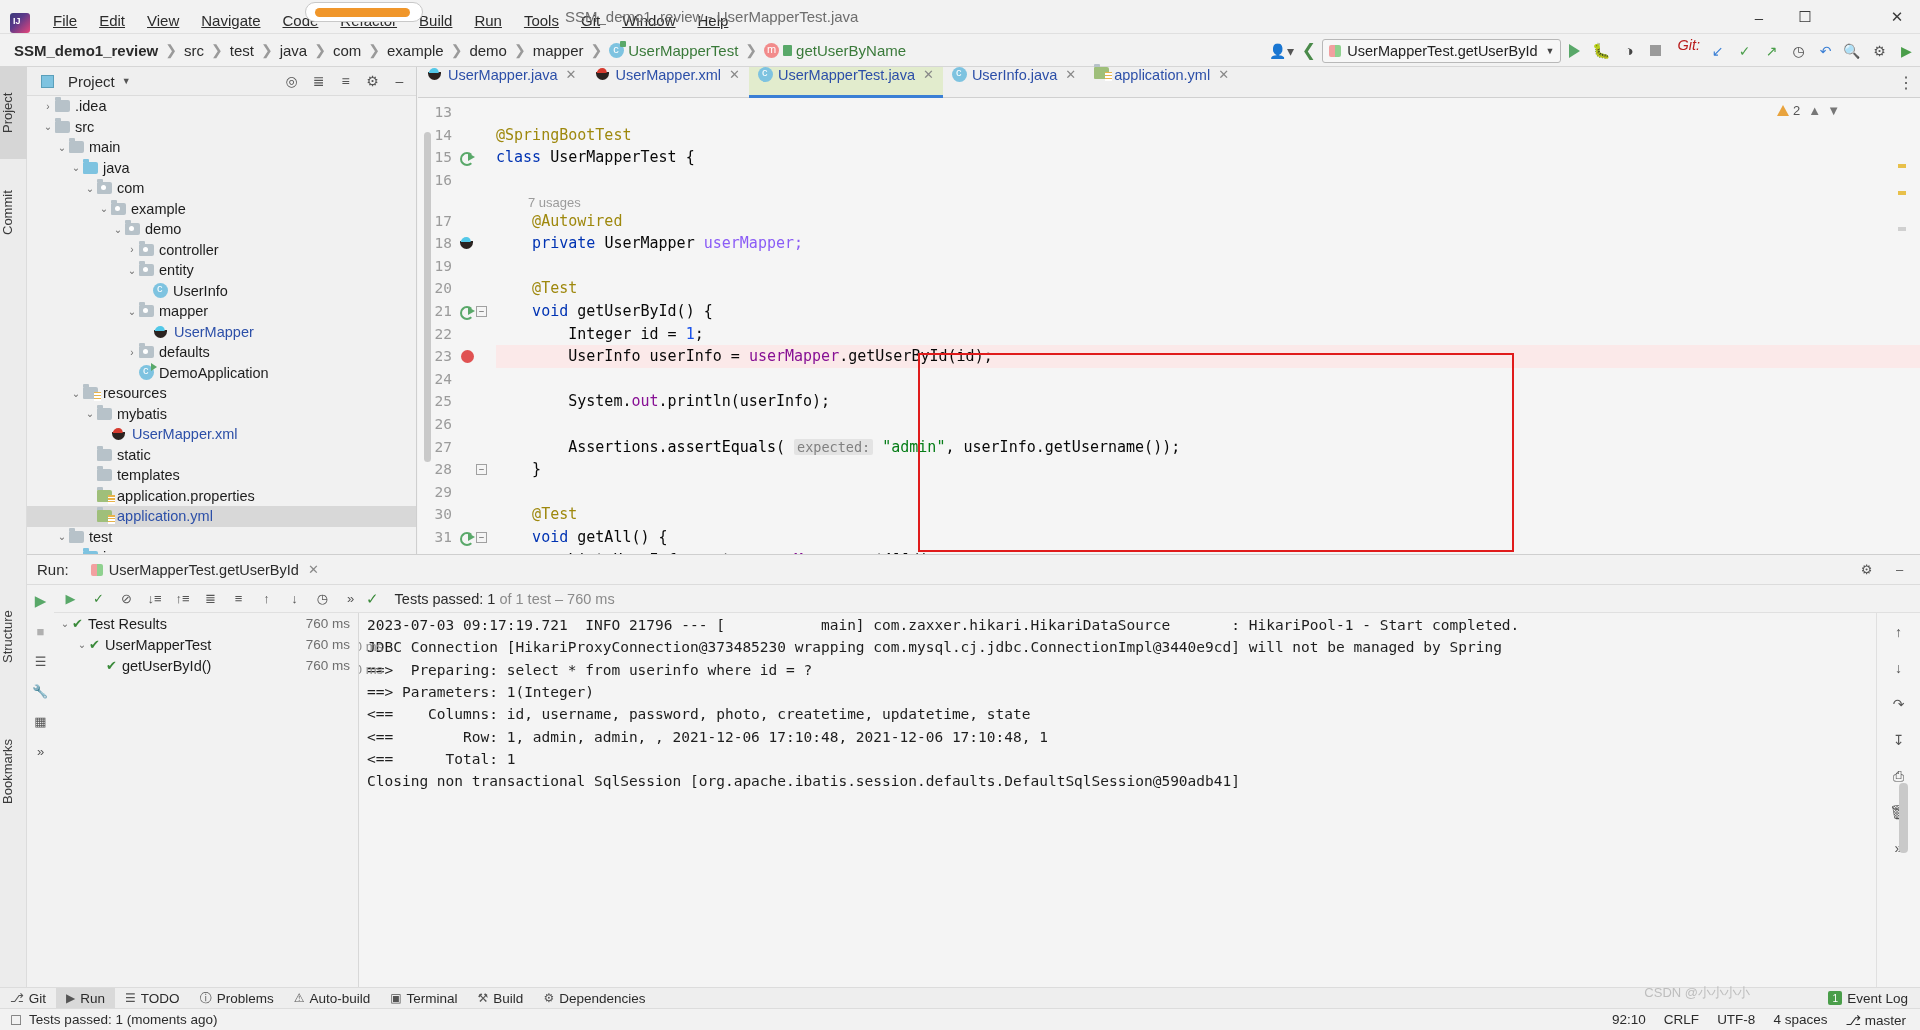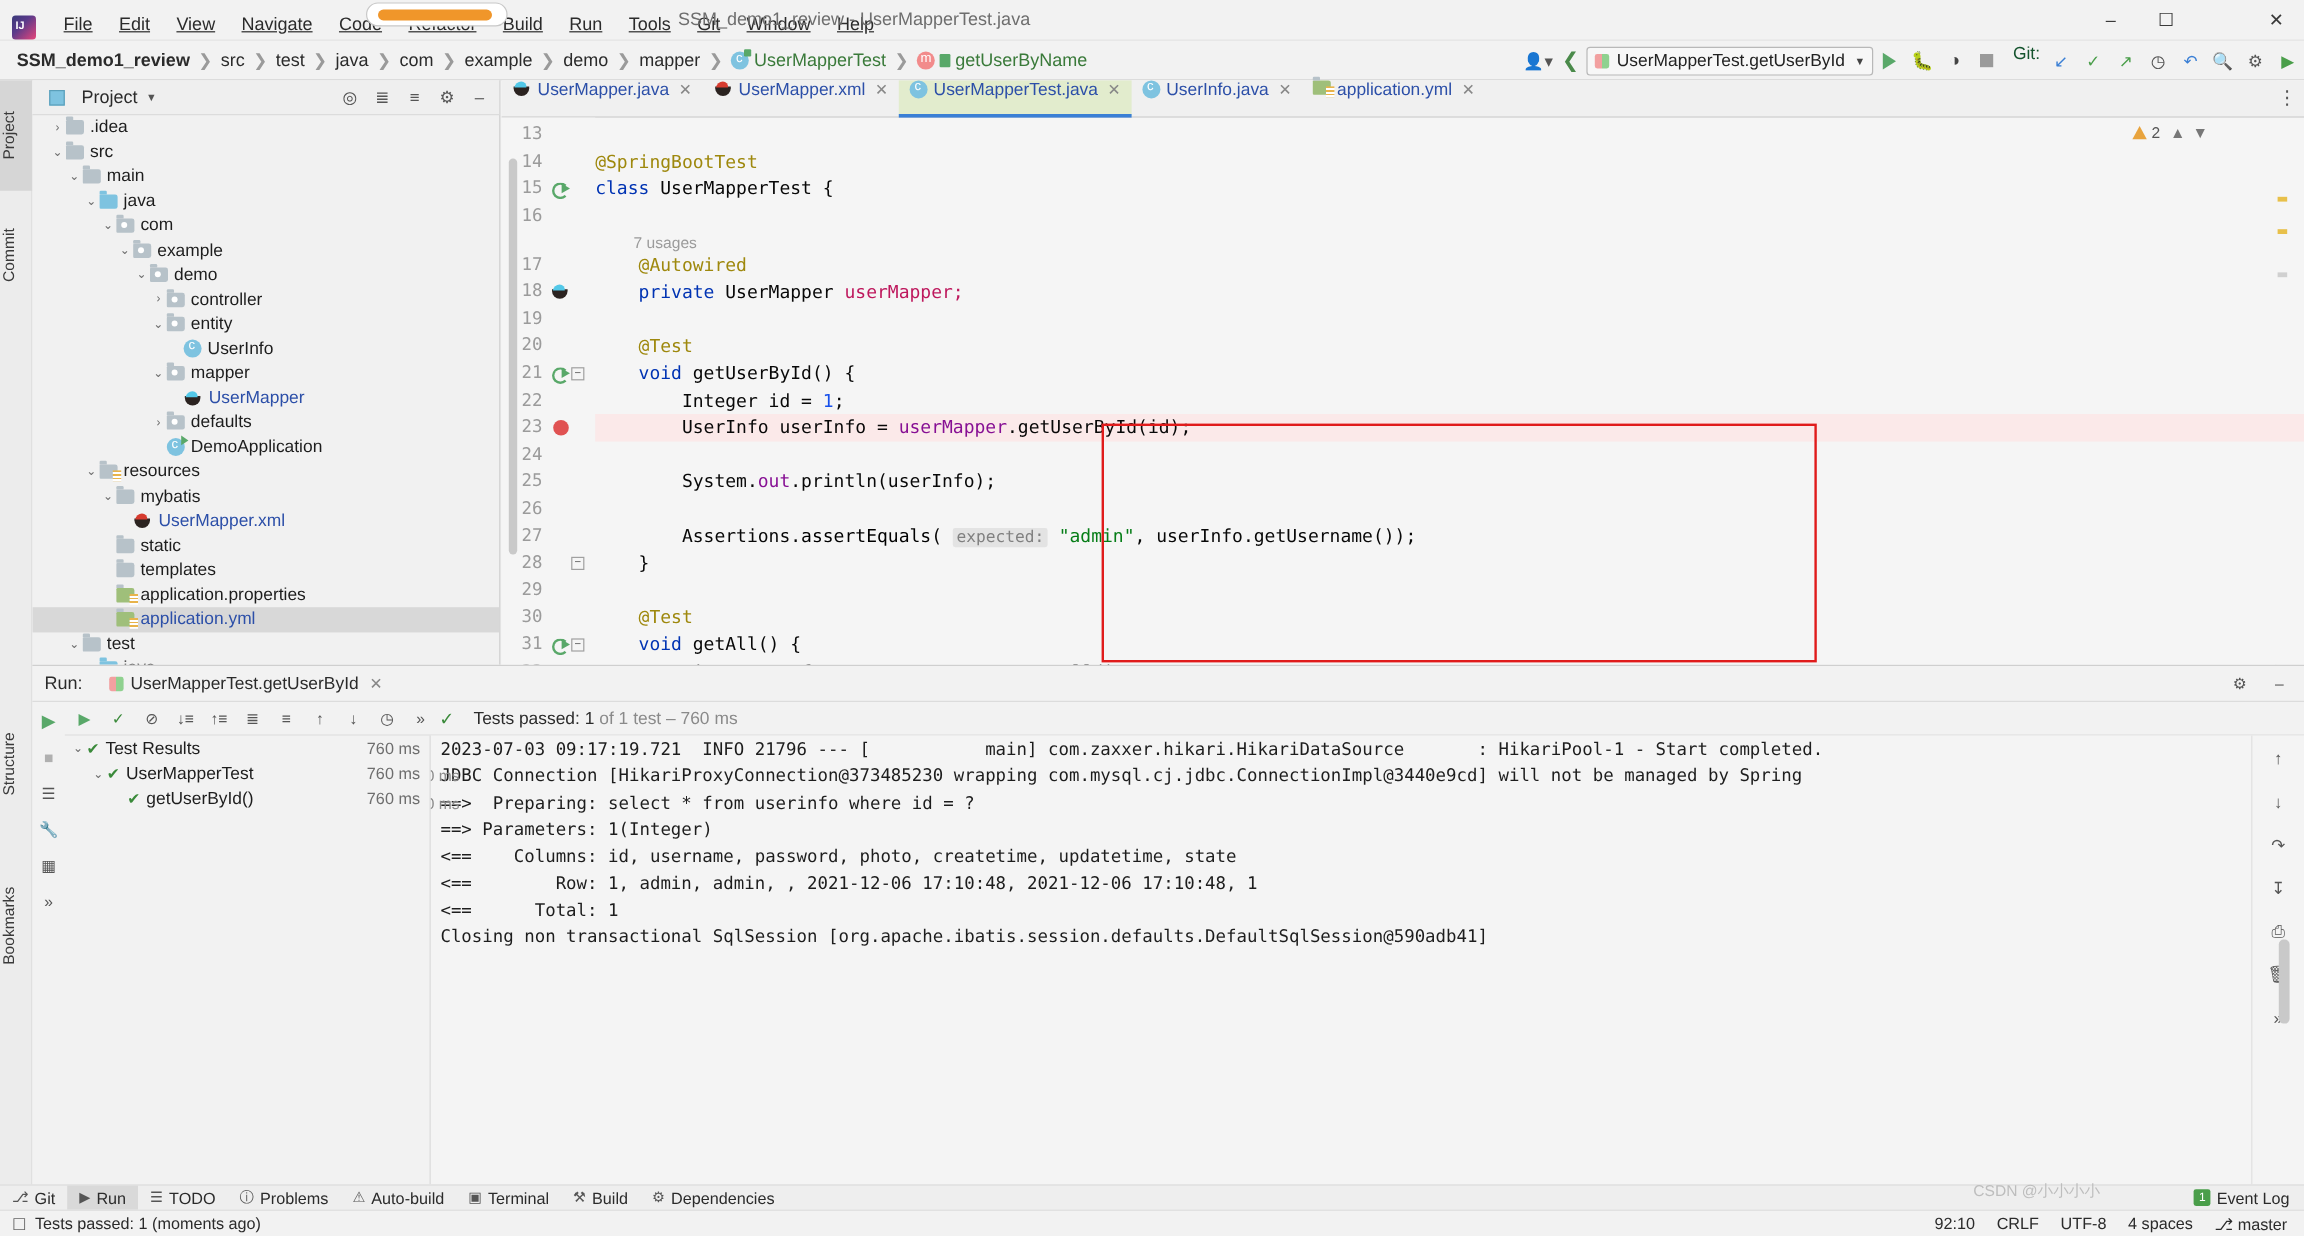--- a/index.html
+++ b/index.html
@@ -91,21 +91,21 @@
     border:1px solid #b8b8b8; border-radius:3px; background:#f7f7f7;
     padding:0 6px 0 6px; font-size:14.5px; color:#222;
   }
   .rc-ico { width:12px;height:12px;margin-right:6px;
     background: linear-gradient(90deg,#f2a0a0 50%, #8fd18f 50%); border-radius:2px; transform:rotate(0deg);}
   .rc-arrow { margin-left:8px; font-size:9px; color:#444; }
   .tb-icon { width:27px; height:27px; display:flex; align-items:center; justify-content:center;
              font-size:14px; color:#555; }
   .tri-green { width:0;height:0;border-left:11px solid #59a869;border-top:7px solid transparent;border-bottom:7px solid transparent;}
   .stop-sq { width:11px;height:11px;background:#9a9a9a;}
-  .git-lbl { font-size:14.5px;color:#14532d;margin:0 4px 12px 8px;}
+  .git-lbl { font-size:14.5px;color:#b91c1c;margin:0 4px 12px 8px;font-style:italic;}
 
   
   .leftstripe {
     position:absolute; left:0; top:67px; width:27px; bottom:0;
     background:#ececec; border-right:1px solid #dcdcdc;
   }
   .vtab {
     position:absolute; left:0; width:27px;
     writing-mode: vertical-rl; text-orientation: mixed;
     transform: rotate(180deg);
@@ -695,21 +695,21 @@
         </div>
         <div class="cline" style="top: 111.4px;">
           <span class="lno">17</span>
           <span class="ctext"><span class="ann">    @Autowired</span></span>
         </div>
         <div class="cline" style="top: 134px;">
           <span class="lno">18</span>
           <span class="gmark">
             <span class="f-myb" style="margin:0"></span>
           </span>
-          <span class="ctext"><span class="kw">    private </span><span class="plain">UserMapper </span><span class="" style="color:#be185d">userMapper;</span></span>
+          <span class="ctext"><span class="kw">    private </span><span class="plain">UserMapper </span><span class="" style="color:#8b5cf6">userMapper;</span></span>
         </div>
         <div class="cline" style="top: 156.6px;">
           <span class="lno">19</span>
         </div>
         <div class="cline" style="top: 179.2px;">
           <span class="lno">20</span>
           <span class="ctext"><span class="ann">    @Test</span></span>
         </div>
         <div class="cline" style="top: 201.8px;">
           <span class="lno">21</span>

